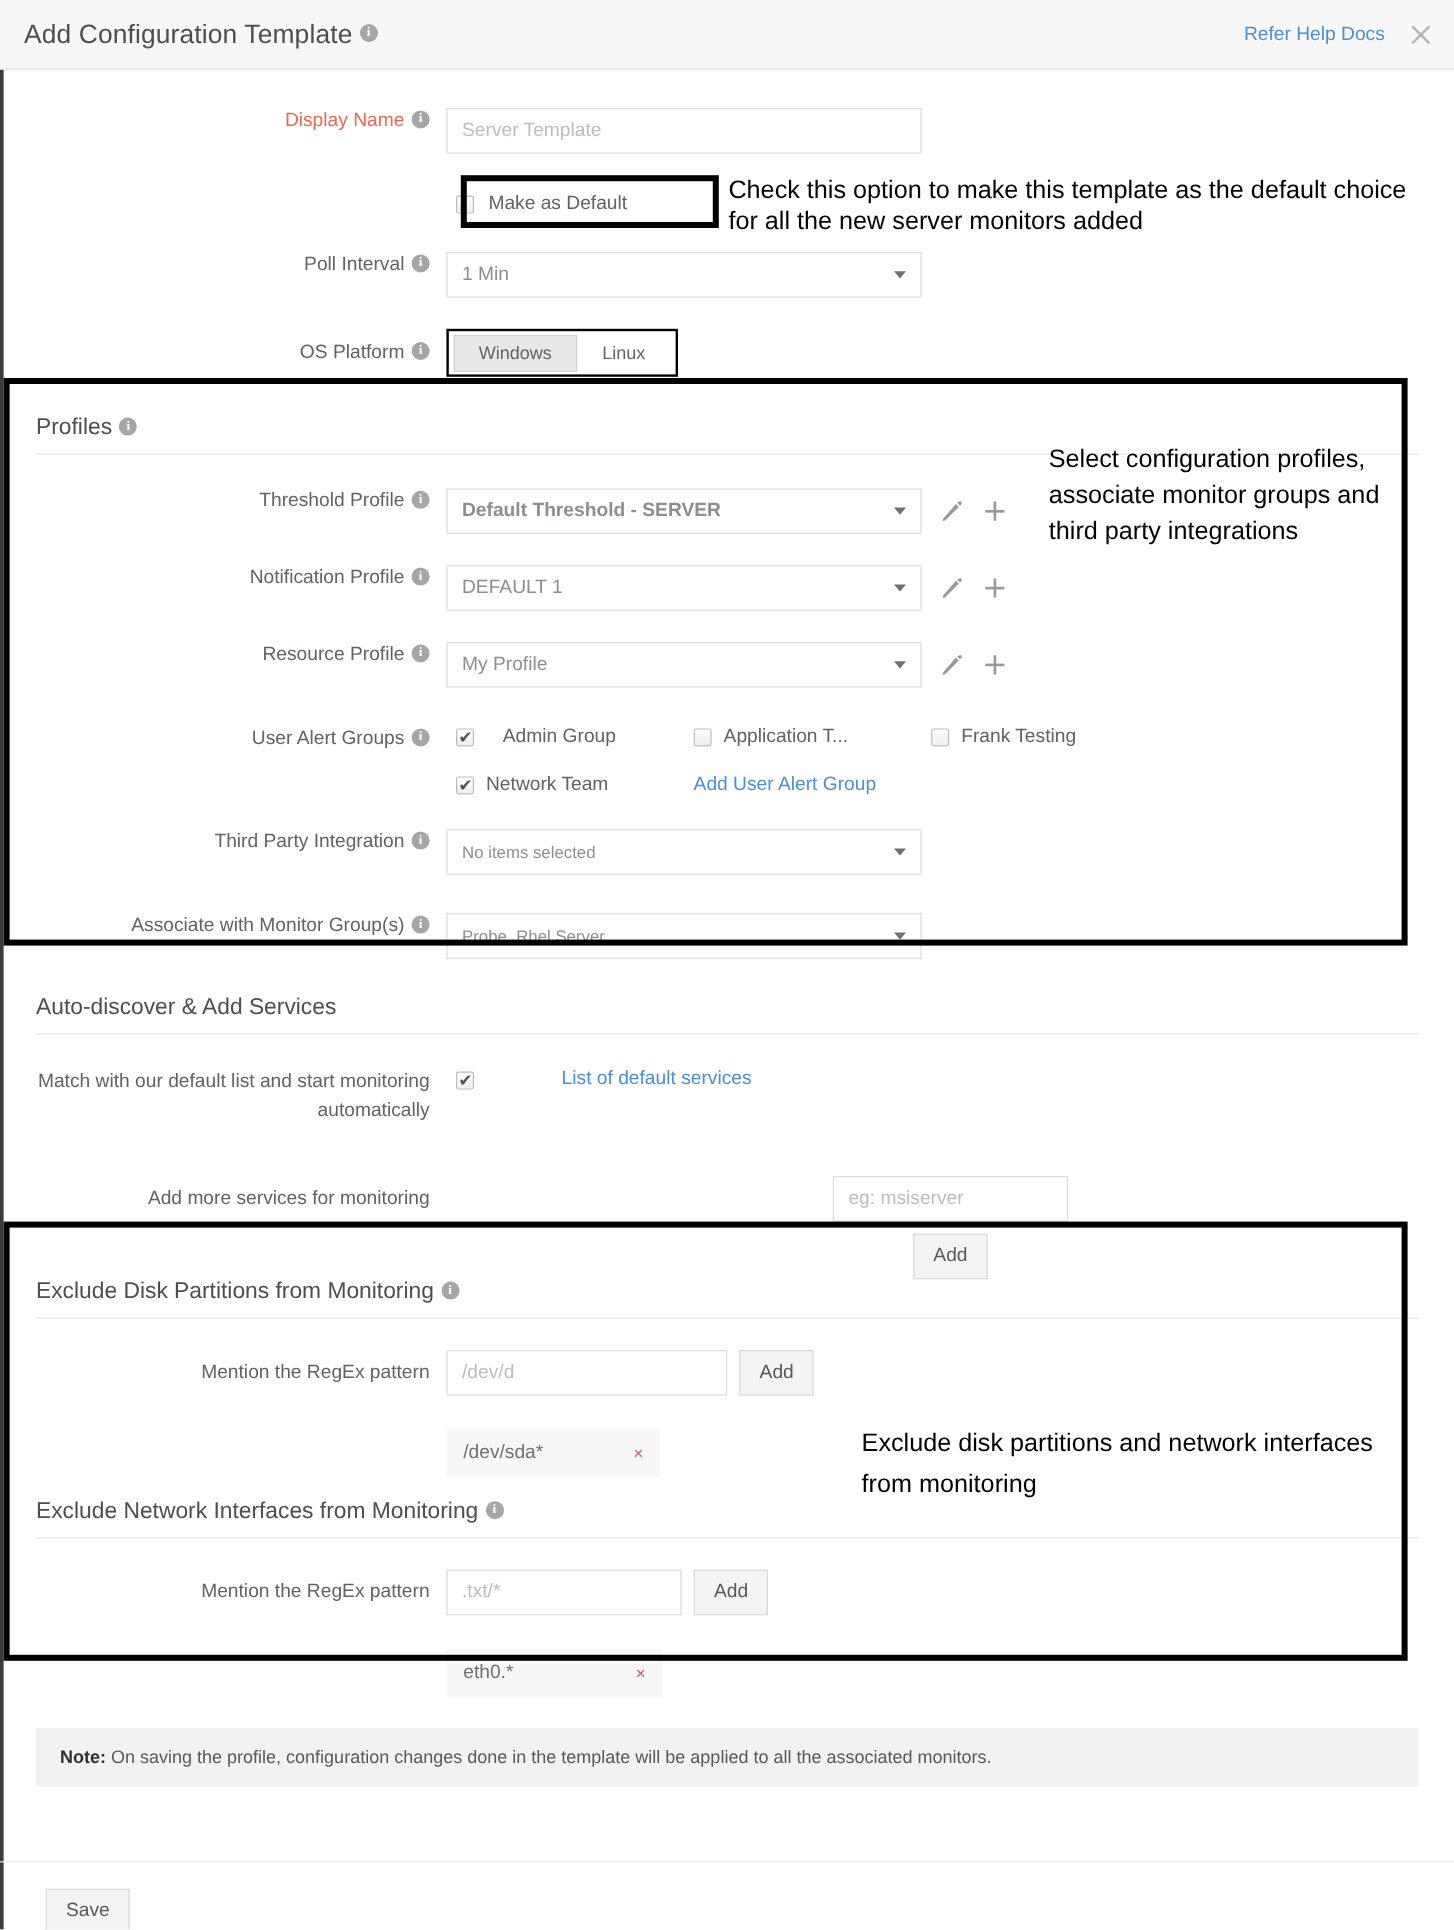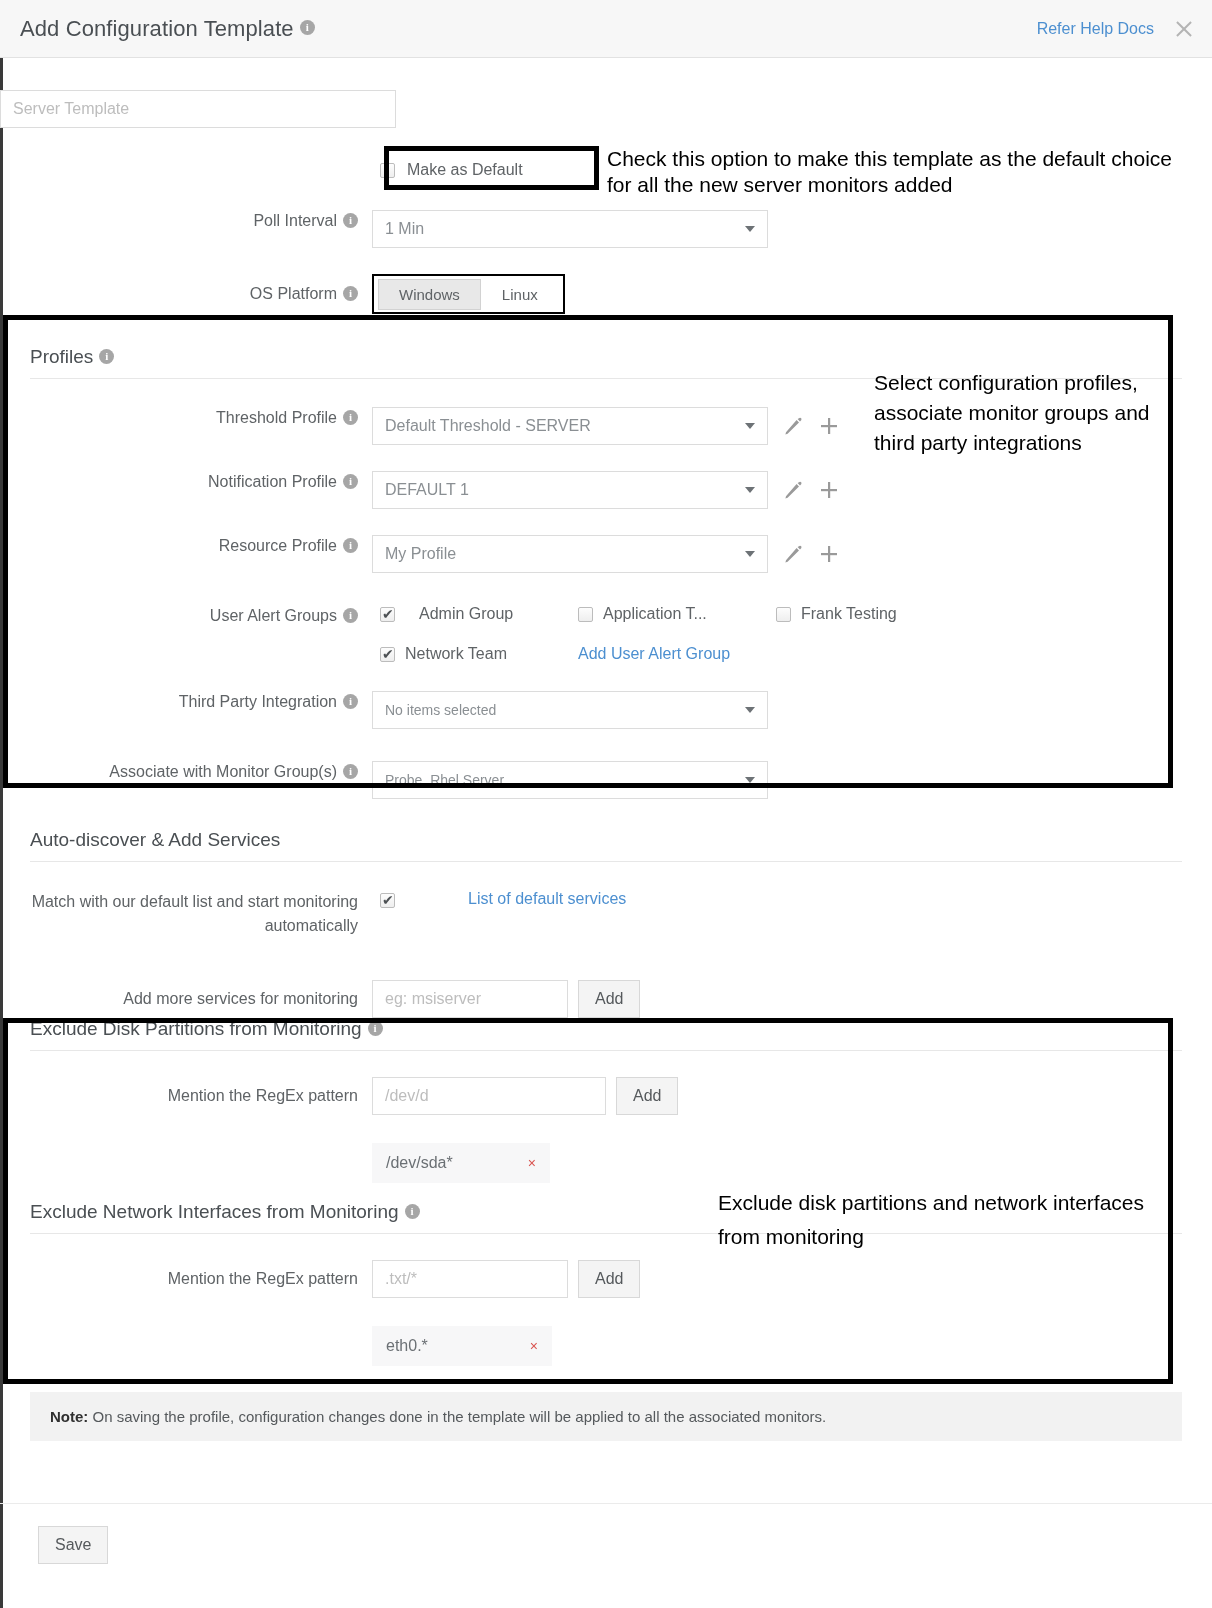--- a/index.html
+++ b/index.html
@@ -280,20 +280,21 @@
   <h1>Add Configuration Template</h1>
   <span class="info-icon"></span>
   <div class="spacer"></div>
   <a class="help-link">Refer Help Docs</a>
   <div class="close-x"></div>
 </div>
 
 <div class="body-area">
 
   <div class="row" style="margin-top:32px;">
+    <div class="lbl req"><span>Display Name</span><span class="info-icon"></span></div>
     <div class="ctrl">
       <input class="txtinput" placeholder="Server Template" style="">
     </div>
   </div>
 
   <div class="row" style="margin-top:26px;">
     <div class="lbl"></div>
     <div class="ctrl">
       <div style="display:flex;align-items:center;gap:12px;height:32px;padding-left:8px;">
         <span class="cbx"></span>
@@ -320,21 +321,21 @@
         <div class="seg">Linux</div>
       </div>
     </div>
   </div>
 
   <div style="margin-top:32px;">
     <div class="sec-head"><span>Profiles</span><span class="info-icon"></span></div>
 
     <div class="row" style="margin-top:28px;">
       <div class="lbl"><span>Threshold Profile</span><span class="info-icon"></span></div>
-      <div class="ctrl" style="display:flex;align-items:center;gap:14px;">
+      <div class="ctrl" style="display:flex;align-items:center;gap:14px;font-weight:bold;">
         <div class="selectbox">
           <span>Default Threshold - SERVER</span>
           <span class="caret"></span>
         </div>
         <span class="icon-btn pencil">
             <svg width="22" height="22" viewBox="0 0 22 22">
               <path d="M4 17.2 L3.4 19.4 L5.6 18.8 L17 7.4 L14.6 5 Z M15.6 4 L18 6.4 L19.2 5.2 A1.7 1.7 0 0 0 18 2.8 Z" fill="#9a9a9a"></path>
             </svg>
           </span>
         <span class="icon-btn plus">
@@ -442,21 +443,21 @@
     <div class="row" style="margin-top:28px;">
       <div class="lbl" style="line-height:1.5;">Match with our default list and start monitoring automatically</div>
       <div class="ctrl" style="display:flex;align-items:flex-start;gap:0;">
         <span class="cbx checked" style="margin-left:8px;margin-top:3px;"></span>
         <a class="blue-link" style="margin-left:73px;">List of default services</a>
       </div>
     </div>
 
     <div class="row" style="margin-top:42px;">
       <div class="lbl" style="padding-top:8px;">Add more services for monitoring</div>
-      <div class="ctrl" style="display:flex;align-items:center;gap:10px;">
+      <div class="ctrl" style="display:flex;align-items:center;gap:10px;flex-direction:column;">
         <input class="txtinput" style="width: 196px;" placeholder="eg: msiserver">
         <button class="btn">Add</button>
       </div>
     </div>
   </div>
 
   <div style="">
     <div class="sec-head"><span>Exclude Disk Partitions from Monitoring</span><span class="info-icon"></span></div>
 
     <div class="row" style="margin-top:26px;">

